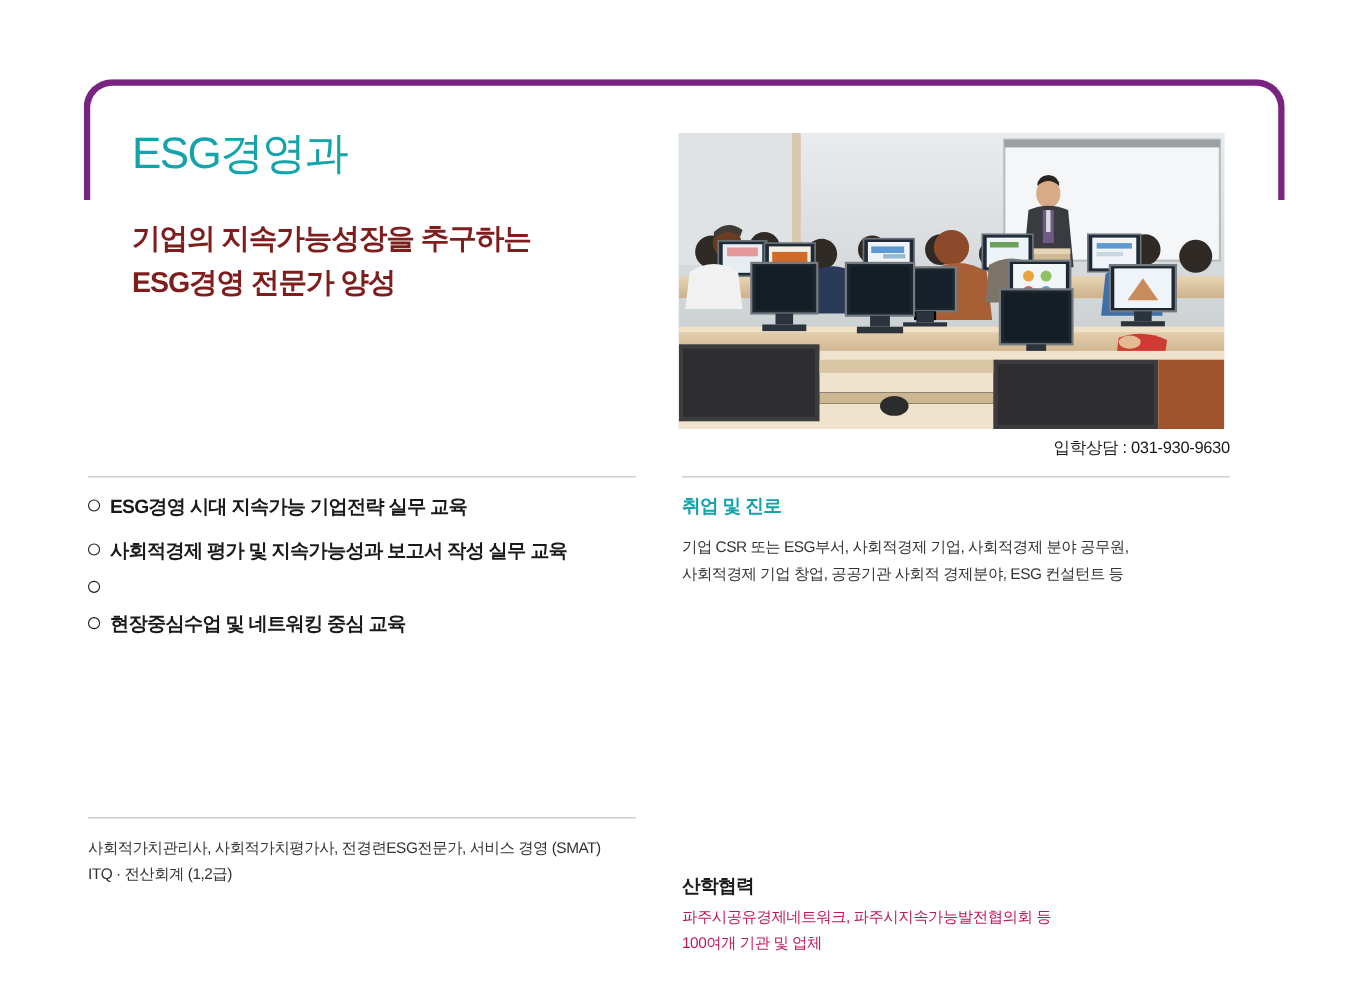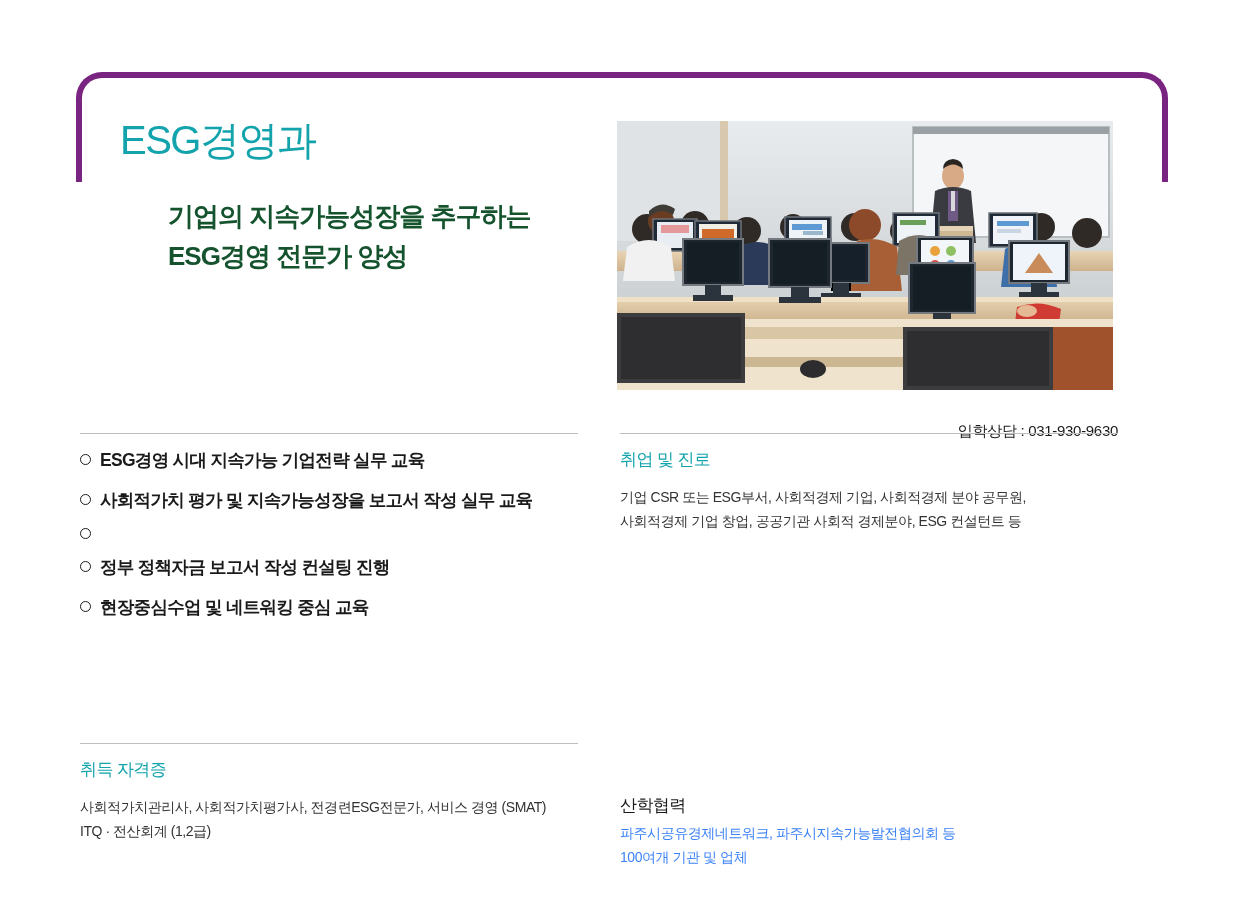--- a/index.html
+++ b/index.html
@@ -41,25 +41,24 @@
     letter-spacing: -1.5px;
     line-height: 1.1;
     white-space: nowrap;
   }
   .dept-tagline {
     position: absolute;
     left: 120px;
     top: 196px;
     font-size: 26px;
     font-weight: 700;
-    color: #14532d;
+    color: #7f1d1d;
     line-height: 1.55;
     letter-spacing: -1px;
     white-space: pre-line;
-    margin-left: 48px;
   }
 
   
   .photo {
     position: absolute;
     left: 617px;
     top: 121px;
     width: 496px;
     height: 269px;
     overflow: hidden;
@@ -69,21 +68,20 @@
 
   .photo-caption {
     position: absolute;
     left: 718px;
     top: 398px;
     width: 400px;
     text-align: right;
     font-size: 15px;
     color: #1a1a1a;
     letter-spacing: -0.3px;
-    margin-top: 24px;
   }
 
   
   .divider {
     position: absolute;
     height: 1px;
     background: #bdbdbd;
   }
   .divider.d-left-top  { left: 80px;  top: 433px; width: 498px; }
   .divider.d-right-top { left: 620px; top: 433px; width: 498px; }
@@ -116,35 +114,35 @@
     margin-right: 9px;
     flex: 0 0 auto;
     position: relative;
     top: -1px;
   }
 
   
   .section { position: absolute; }
   .section-heading {
     font-size: 17px;
-    font-weight: 400;
+    font-weight: 700;
     color: #13a3ac;
     letter-spacing: -0.6px;
     margin: 0 0 14px 0;
     white-space: nowrap;
   }
   .section-heading.dark { color: #1a1a1a; margin-bottom: 4px; margin-top: 32px; }
   .section-body {
     font-size: 14px;
     color: #333333;
     line-height: 1.72;
     letter-spacing: -0.45px;
     white-space: pre-line;
   }
-  .section-body.dark { color: #3b82f6; }
+  .section-body.dark { color: #be185d; }
 
   .sec-career   { left: 620px; top: 448px; width: 510px; }
   .sec-certs    { left: 80px;  top: 758px; width: 520px; }
   .sec-industry { left: 620px; top: 762px; width: 500px; }
 </style>
 </head>
 <body>
 
 <div class="frame"></div>
 
@@ -286,43 +284,38 @@
 <div class="divider d-right-top"></div>
 <div class="divider d-left-bot"></div>
 
 <div class="bullets">
   <div class="bullet-item">
     <span class="bullet-mark"></span>
     <span>ESG경영 시대 지속가능 기업전략 실무 교육</span>
   </div>
   <div class="bullet-item">
     <span class="bullet-mark"></span>
-    <span>사회적가치 평가 및 지속가능성장을 보고서 작성 실무 교육</span>
+    <span>사회적경제 평가 및 지속가능성과 보고서 작성 실무 교육</span>
   </div>
   <div class="bullet-item">
     <span class="bullet-mark"></span>
   </div>
   <div class="bullet-item">
     <span class="bullet-mark"></span>
-    <span>정부 정책자금 보고서 작성 컨설팅 진행</span>
-  </div>
-  <div class="bullet-item">
-    <span class="bullet-mark"></span>
     <span>현장중심수업 및 네트워킹 중심 교육</span>
   </div>
 </div>
 
 <div class="section sec-career">
   <div class="section-heading">취업 및 진로</div>
   <div class="section-body">기업 CSR 또는 ESG부서, 사회적경제 기업, 사회적경제 분야 공무원,
 사회적경제 기업 창업, 공공기관 사회적 경제분야, ESG 컨설턴트 등</div>
 </div>
 
 <div class="section sec-certs">
-  <div class="section-heading">취득 자격증</div>
   <div class="section-body">사회적가치관리사, 사회적가치평가사, 전경련ESG전문가, 서비스 경영 (SMAT)
 ITQ · 전산회계 (1,2급)</div>
 </div>
 
 <div class="section sec-industry">
   <div class="section-heading dark">산학협력</div>
   <div class="section-body dark">파주시공유경제네트워크, 파주시지속가능발전협의회 등
 100여개 기관 및 업체</div>
 </div>
 

